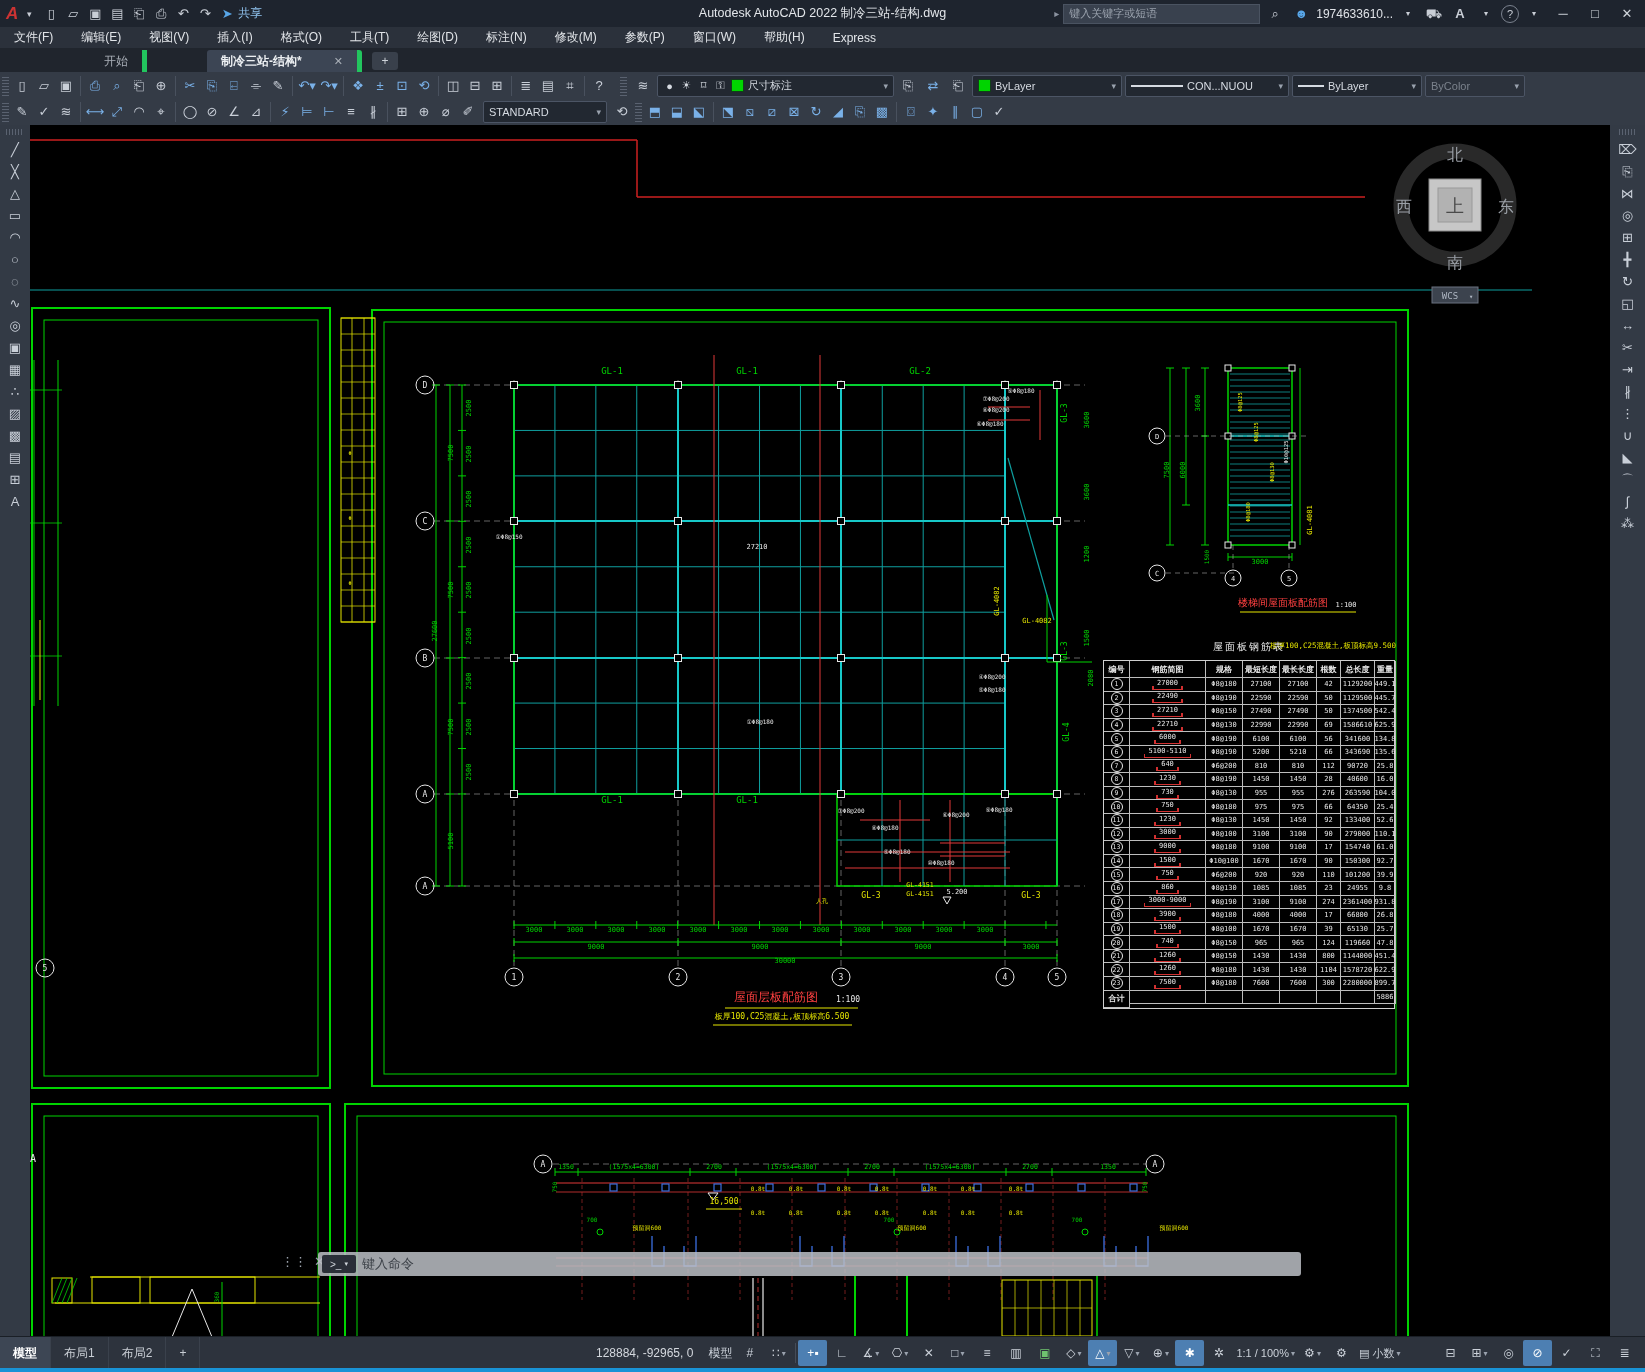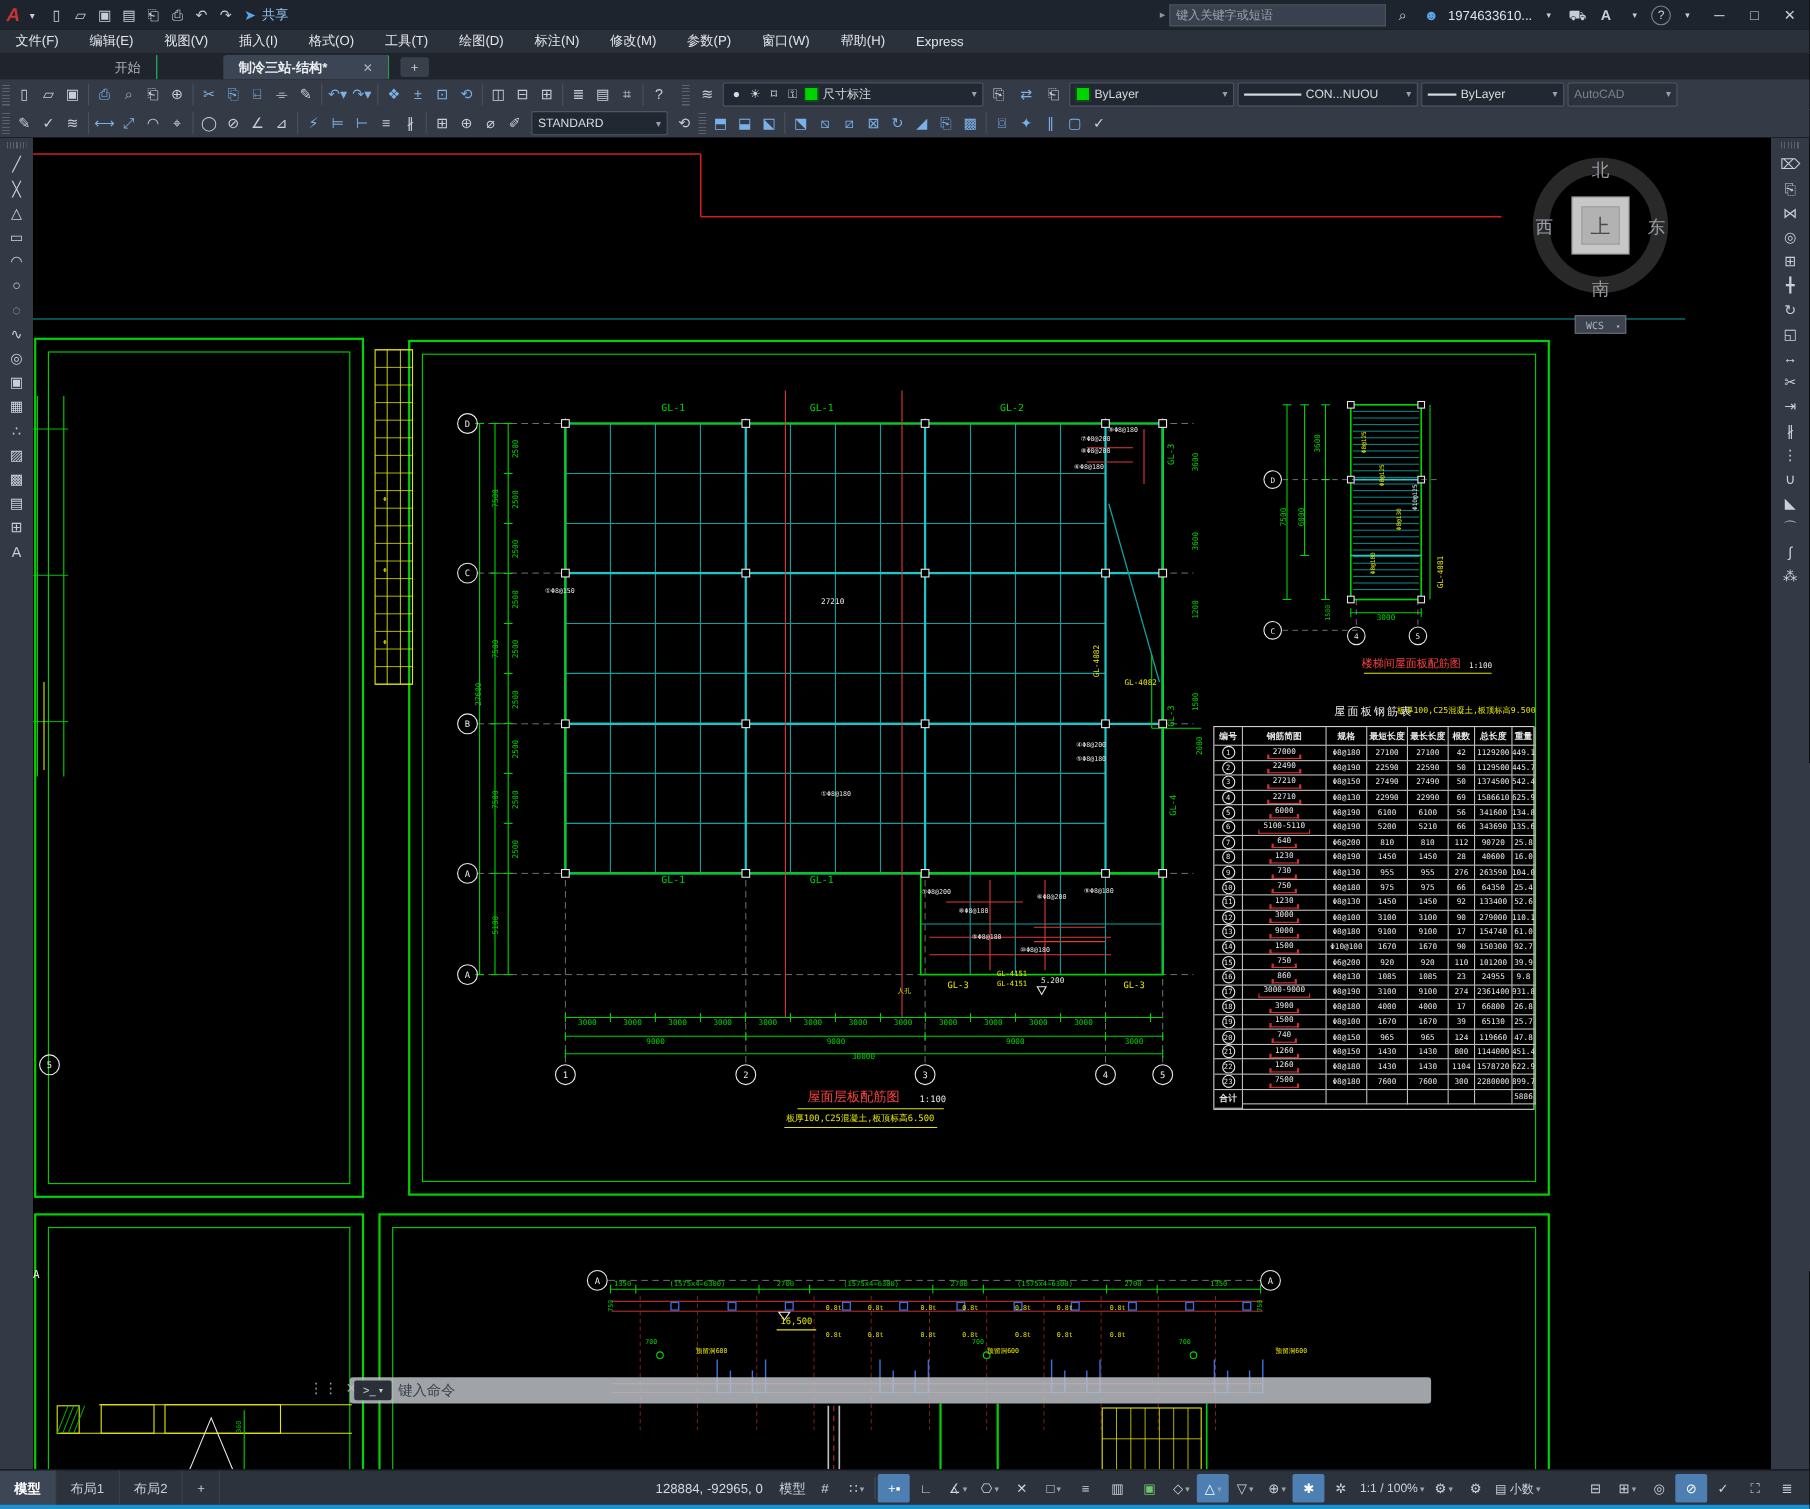--- a/index.html
+++ b/index.html
@@ -12,21 +12,21 @@
   .qicon.blue{color:#58a6e8;}
   .ttitle{position:absolute;left:0;right:0;text-align:center;font-size:12.5px;color:#e3e6ea;pointer-events:none;}
   .tright{margin-left:auto;display:flex;align-items:center;gap:4px;z-index:2;padding-right:4px;}
   .searchbox{width:185px;height:18px;background:#39414e;border:1px solid #4a5361;color:#9aa2ad;font-size:11px;padding:0 5px;display:flex;align-items:center;}
   .winbtn{width:28px;height:22px;line-height:22px;text-align:center;color:#cfd4da;font-size:13px;}
   
   .menubar{position:absolute;left:0;top:27px;width:100%;height:21px;background:#2b313b;display:flex;align-items:center;color:#e2e5e9;font-size:12px;border-bottom:1px solid #404854;}
   .mitem{padding:0 14px;height:100%;display:flex;align-items:center;}
   
   .tabbar{position:absolute;left:0;top:48px;width:100%;height:24px;background:#20252d;display:flex;align-items:flex-end;color:#aab0b8;font-size:12px;}
-  .ftab{height:22px;display:flex;align-items:center;padding:0 14px;gap:8px;border-right:1px solid #22c55e;}
+  .ftab{height:22px;display:flex;align-items:center;padding:0 14px;gap:8px;border-right:5px solid #22c55e;}
   .ftab.active{background:#3c4554;color:#eceff2;font-weight:bold;border-radius:3px 3px 0 0;gap:32px;}
   .ftab .x{color:#aab0b8;font-weight:normal;font-size:11px;}
   .newtab{width:26px;height:18px;margin-left:10px;background:#39404b;border-radius:3px;color:#cfd4da;text-align:center;line-height:18px;margin-bottom:2px;}
   
   .tb{position:absolute;left:0;width:100%;background:#343b46;display:flex;align-items:center;border-bottom:1px solid #262c35;}
   #tb1{top:72px;height:27px;}
   #tb2{top:99px;height:26px;}
   .icon{width:22px;height:22px;line-height:22px;text-align:center;color:#c9cfd8;font-size:13px;flex:0 0 auto;}
   .icon.blue{color:#7ab1e8;}
   .tsep{width:1px;height:20px;background:#49515e;margin:0 3px;flex:0 0 auto;}
@@ -80,20 +80,21 @@
     <span class="qicon">▯</span>
     <span class="qicon">▱</span>
     <span class="qicon">▣</span>
     <span class="qicon">▤</span>
     <span class="qicon">⎗</span>
     <span class="qicon">⎙</span>
     <span class="qicon">↶</span>
     <span class="qicon">↷</span>
     <span class="qicon blue">➤</span>
     <span class="blue" style="color:#8fc1ec;font-size:12px;">共享</span>
+    <span class="ttitle">Autodesk AutoCAD 2022    制冷三站-结构.dwg</span>
     <div class="tright">
       <span style="color:#8b93a0;font-size:10px;">▸</span>
       <div class="searchbox">
           <span>键入关键字或短语</span>
         </div>
       <span class="qicon yel">⌕</span>
       <span class="qicon blue">☻</span>
       <span style="font-size:12px;color:#e0e3e8;">1974633610...</span>
       <span class="qicon" style="font-size:8px;">▾</span>
       <span class="qicon">⛟</span>
@@ -196,21 +197,21 @@
         <span class="ltline"></span>
         <span>CON...NUOU</span>
         <span class="arr">▾</span>
       </div>
       <div class="combo" style="width:118px;">
         <span class="ltline" style="width:26px;"></span>
         <span>ByLayer</span>
         <span class="arr">▾</span>
       </div>
       <div class="combo dis" style="width:88px;">
-        <span>AutoCAD</span>
+        <span>ByColor</span>
         <span class="arr">▾</span>
       </div>
     </div>
   </div>
 
   <div class="tb" id="tb2">
     <div id="tb2icons" style="display:flex;align-items:center;">
         <div class="grip"></div>
         <span class="icon">✎</span>
         <span class="icon">✓</span>

